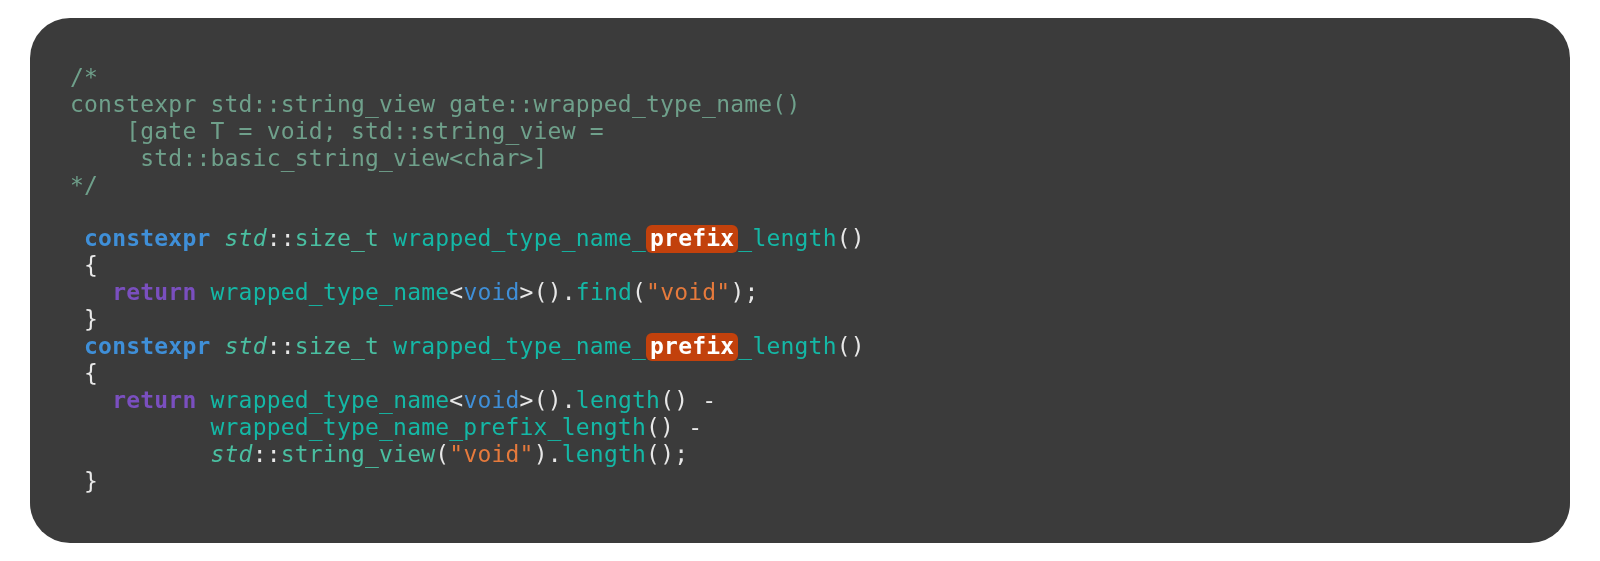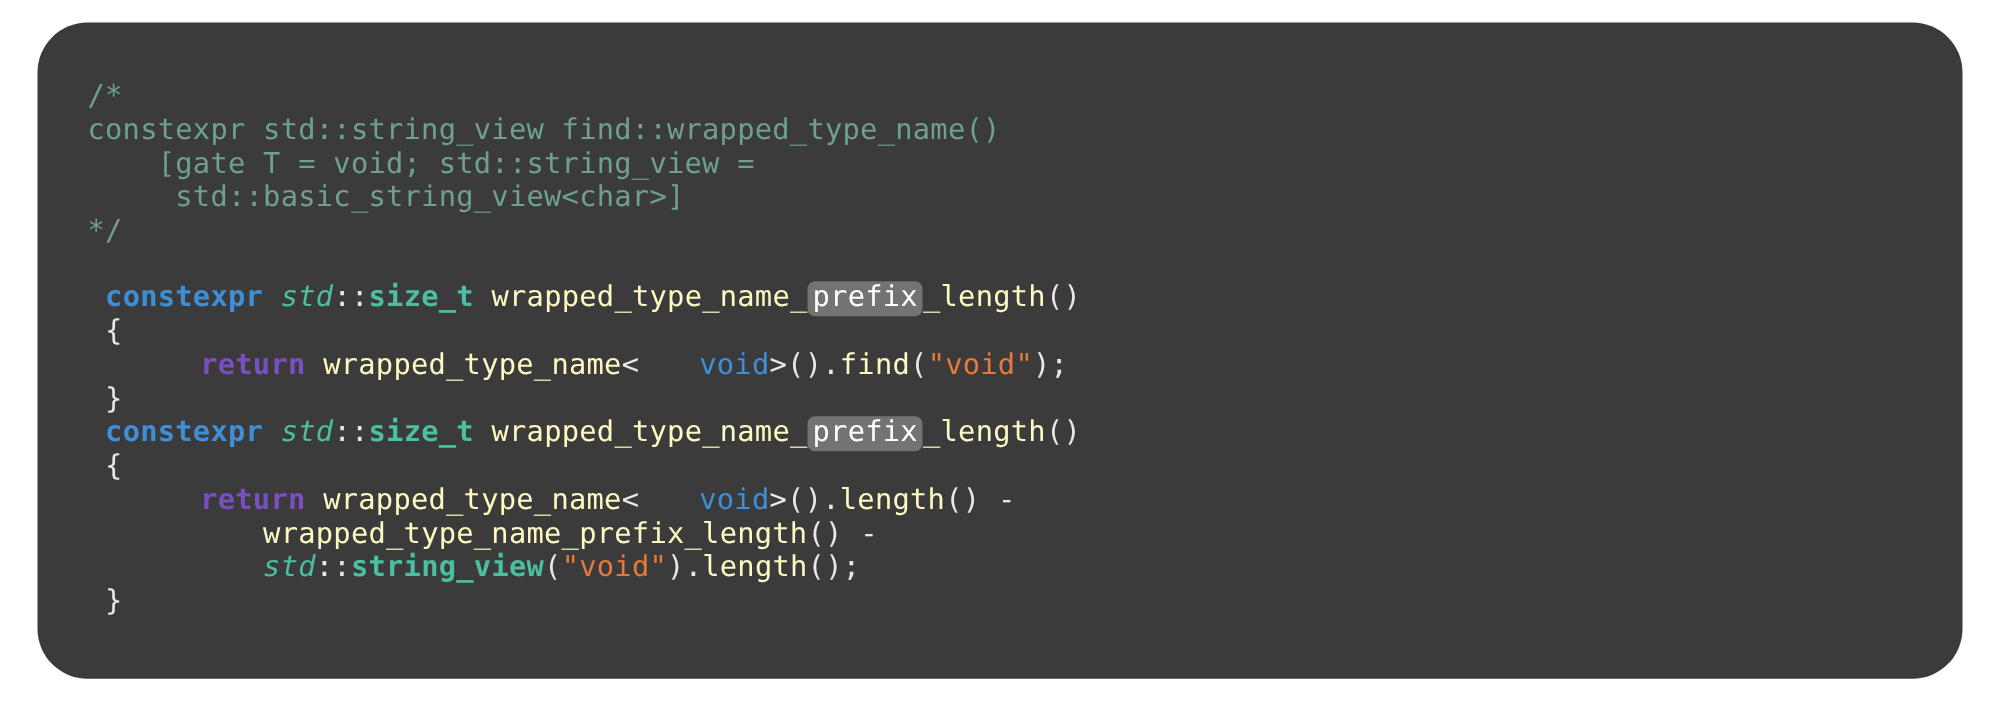--- a/index.html
+++ b/index.html
@@ -21,40 +21,40 @@
     font-family: "Menlo", "Consolas", "DejaVu Sans Mono", monospace;
     font-size: 23px;
     line-height: 1.17;
     color: #e8e8e8;
     white-space: pre;
     letter-spacing: 0.2px;
     font-weight: 500;
   }
   .c-comment { color: #6fa08b; }
   .c-keyword { color: #3f8fd8; font-weight: 600; }
-  .c-keyword2 { color: #7a4fbf; font-weight: 600; margin-left: 48px; }
+  .c-keyword2 { color: #7a4fbf; font-weight: 600; }
   .c-ns { color: #4abfa1; font-style: italic; }
   .c-punc { color: #e8e8e8; }
-  .c-type { color: #4abfa1; font-weight: bold; }
-  .c-func { color: #fef9c3; }
+  .c-type { color: #4abfa1; }
+  .c-func { color: #14b8a6; }
   .c-string { color: #e67a3c; }
-  .c-tvoid { color: #3f8fd8; margin-left: 48px; }
+  .c-tvoid { color: #3f8fd8; }
   .hl {
-    background: #737373;
+    background: #c2410c;
     color: #ffffff;
     border-radius: 6px;
     padding: 0 4px 2px 4px;
-    font-weight: 400;
+    font-weight: 700;
   }
 </style>
 </head>
 <body>
 
 <div class="code-block"><span class="c-comment">/*</span>
-<span class="c-comment">constexpr std::string_view find::wrapped_type_name()</span>
+<span class="c-comment">constexpr std::string_view gate::wrapped_type_name()</span>
 <span class="c-comment">    [gate T = void; std::string_view =</span>
 <span class="c-comment">     std::basic_string_view&lt;char&gt;]</span>
 <span class="c-comment">*/</span>
 
  <span class="c-keyword">constexpr</span> <span class="c-ns">std</span><span class="c-punc">::</span><span class="c-type">size_t</span> <span class="c-func">wrapped_type_name_</span><span class="hl">prefix</span><span class="c-func">_</span><span class="c-func">length</span><span class="c-punc">(</span><span class="c-punc">)</span>
  <span class="c-punc">{</span>
    <span class="c-keyword2">return</span> <span class="c-func">wrapped_type_name</span><span class="c-punc">&lt;</span><span class="c-tvoid">void</span><span class="c-punc">&gt;</span><span class="c-punc">(</span><span class="c-punc">)</span><span class="c-punc">.</span><span class="c-func">find</span><span class="c-punc">(</span><span class="c-string">"void"</span><span class="c-punc">)</span><span class="c-punc">;</span>
  <span class="c-punc">}</span>
  <span class="c-keyword">constexpr</span> <span class="c-ns">std</span><span class="c-punc">::</span><span class="c-type">size_t</span> <span class="c-func">wrapped_type_name_</span><span class="hl">prefix</span><span class="c-func">_</span><span class="c-func">length</span><span class="c-punc">(</span><span class="c-punc">)</span>
  <span class="c-punc">{</span>

